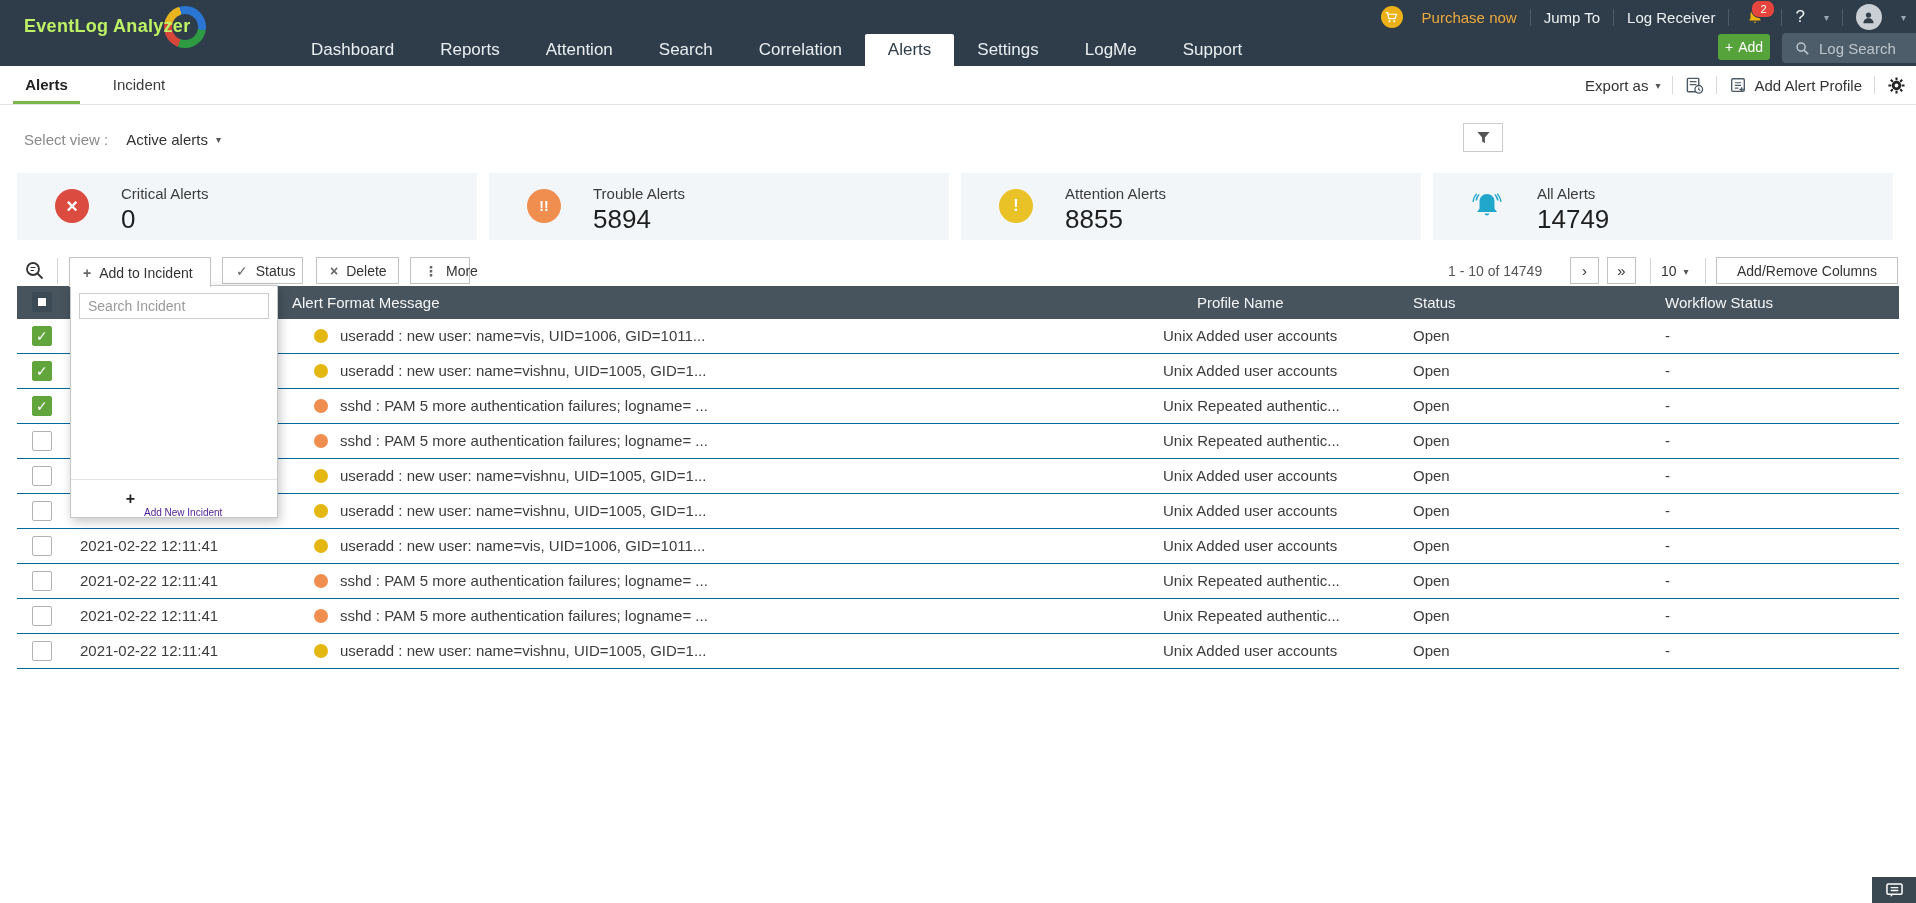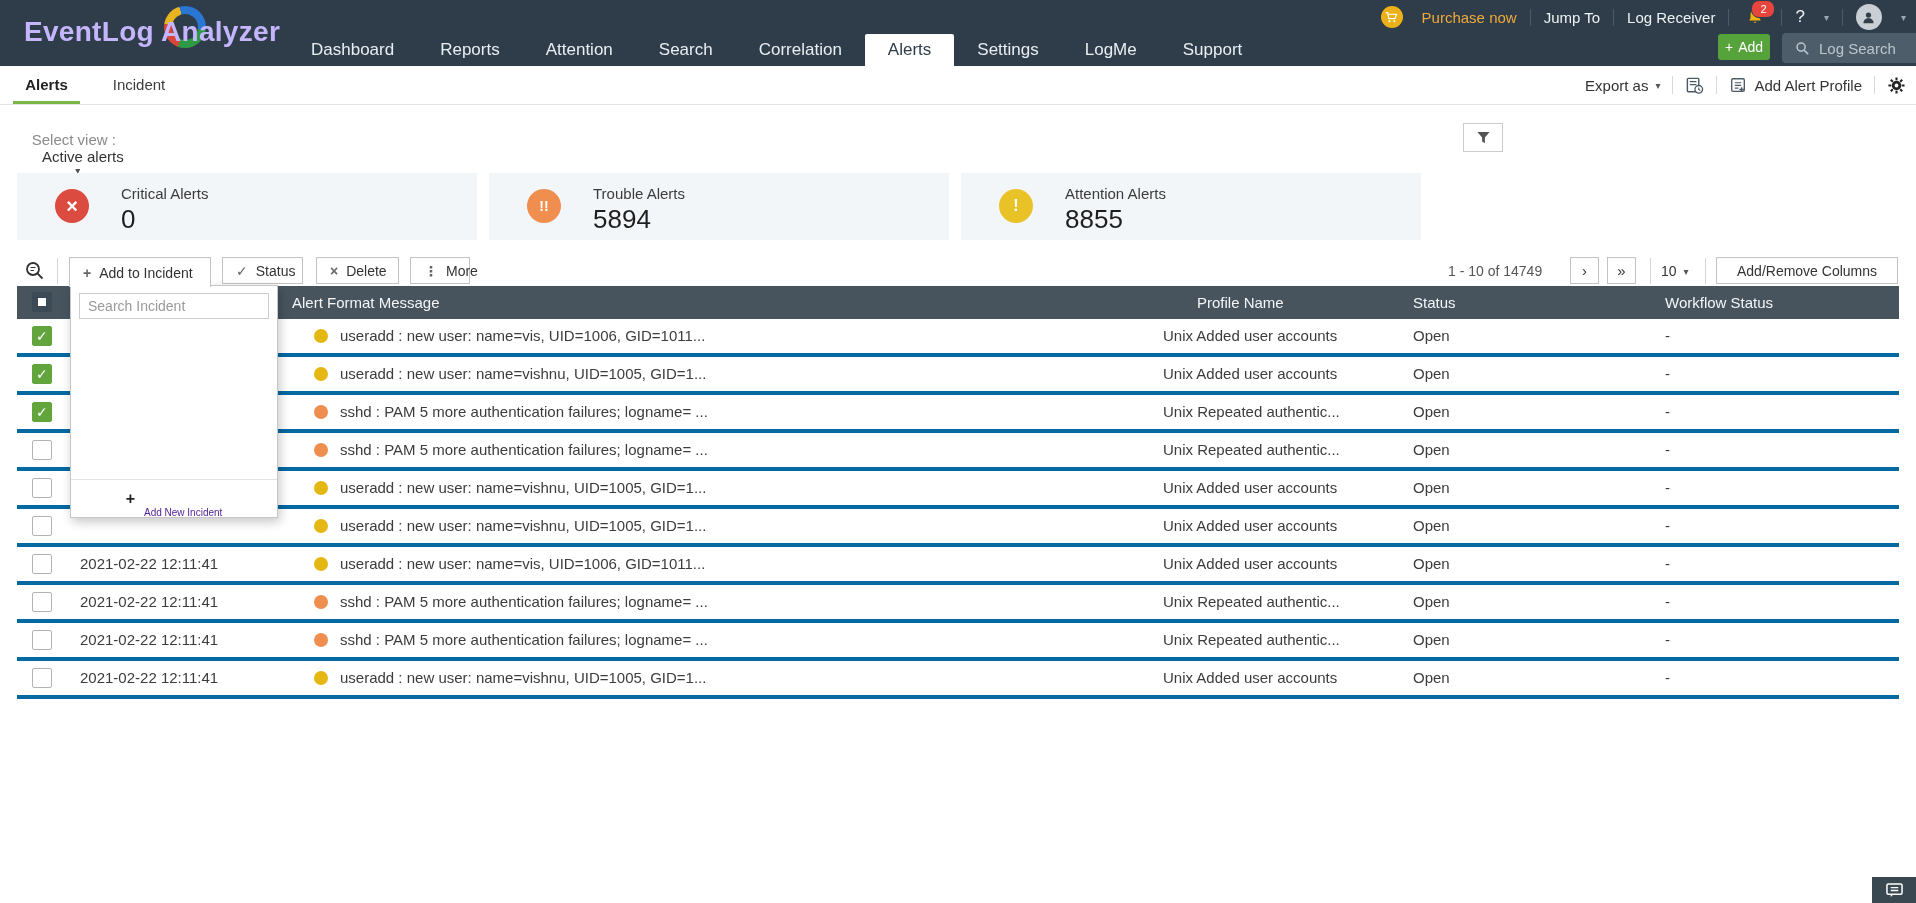--- a/index.html
+++ b/index.html
@@ -1,21 +1,21 @@
 <!DOCTYPE html>
 <html><head>
 <meta charset="utf-8">
 <style>
   html,body{margin:0;padding:0;}
   body{width:1916px;height:903px;background:#fff;font-family:"Liberation Sans","DejaVu Sans",sans-serif;overflow:hidden;position:relative;}
   .app{position:absolute;inset:0;}
 
   
   .topbar{position:absolute;left:0;top:0;width:1916px;height:66px;background:#2e3d49;}
-  .logo-text{position:absolute;left:24px;top:16px;font-size:28px;font-weight:bold;color:#c4b5fd;letter-spacing:.3px;z-index:2;}
+  .logo-text{position:absolute;left:24px;top:16px;font-size:18px;font-weight:bold;color:#bef264;letter-spacing:.3px;z-index:2;}
   .logo-swirl{position:absolute;left:164px;top:6px;width:42px;height:42px;border-radius:50%;
     background:conic-gradient(from 200deg,#d8453a 0 22%,#e8b41f 22% 40%,#2a76d2 40% 72%,#2e9b43 72% 100%);z-index:1;}
   .logo-swirl::after{content:"";position:absolute;left:8px;top:8px;width:26px;height:26px;border-radius:50%;background:#2e3d49;}
   .mainnav{position:absolute;left:288px;top:34px;height:32px;display:flex;z-index:3;}
   .mainnav .nav-item{padding:0 23px;line-height:32px;font-size:17px;color:#e9eef2;cursor:pointer;white-space:nowrap;}
   .mainnav .nav-item.active{background:#fff;color:#2e3d49;border-radius:2px 2px 0 0;}
   .util{position:absolute;right:10px;top:3px;height:28px;display:flex;align-items:center;z-index:3;}
   .util .usep{width:1px;height:17px;background:#4a5a67;margin:0 13px;}
   .util .uitem{font-size:15px;color:#eef2f4;display:flex;align-items:center;gap:19px;white-space:nowrap;}
   .purchase{color:#efa93c !important;}
@@ -35,21 +35,21 @@
   .tab{position:absolute;top:0;height:38px;line-height:38px;text-align:center;font-size:15px;color:#3c3c3c;cursor:pointer;}
   .tab-alerts{left:13px;width:67px;font-weight:bold;color:#222;}
   .tab-alerts .underline{position:absolute;left:0;bottom:0;width:100%;height:3px;background:#7ab648;}
   .tab-incident{left:104px;width:70px;}
   .tabbar-right{position:absolute;right:10px;top:0;height:38px;display:flex;align-items:center;}
   .tabbar-right .tsep{width:1px;height:18px;background:#d9d9d9;margin:0 12px;}
   .tr-item{display:flex;align-items:center;gap:7px;font-size:15px;color:#333;cursor:pointer;white-space:nowrap;}
   .small-caret{font-size:10px;color:#555;}
 
   
-  .select-view{position:absolute;left:24px;top:131px;font-size:15px;color:#8a8a8a;display:flex;align-items:center;flex-direction:column;}
+  .select-view{position:absolute;left:24px;top:131px;font-size:15px;color:#8a8a8a;display:flex;align-items:center;}
   .select-view .sv-val{color:#333;margin-left:18px;}
   .select-view .small-caret{margin-left:8px;}
   .filter-btn{position:absolute;left:1463px;top:123px;width:40px;height:29px;border:1px solid #ccc;background:#fff;box-sizing:border-box;
     display:flex;align-items:center;justify-content:center;}
   .date-box{position:absolute;left:1513px;top:123px;width:383px;height:29px;border:1px solid #ccc;background:#fff;box-sizing:border-box;
     display:flex;align-items:center;padding-left:18px;font-size:15px;color:#333;}
   .date-cal{position:absolute;right:0;top:0;width:29px;height:29px;background:#4e575e;display:flex;align-items:center;justify-content:center;}
 
   
   .card{position:absolute;top:173px;width:460px;height:67px;background:#f3f6f8;}
@@ -87,21 +87,21 @@
   .thead{position:absolute;left:17px;top:286px;width:1882px;height:33px;background:#47545e;color:#f3f5f6;font-size:15px;}
   .thead .hlbl{position:absolute;top:8px;white-space:nowrap;}
   .h-msg{left:275px;} .h-profile{left:1180px;} .h-status{left:1396px;} .h-wf{left:1648px;}
   .cb{display:block;width:20px;height:20px;border:1px solid #b3b3b3;border-radius:2px;background:#fff;box-sizing:border-box;position:relative;cursor:pointer;}
   .cb.on{background:#62a53c;border-color:#62a53c;}
   .cb.on::after{content:"✓";position:absolute;left:3px;top:1px;color:#fff;font-size:14px;font-weight:bold;}
   .hcb{position:absolute;left:15px;top:6px;}
   .hcb.on{background:#3c4a56;border-color:#3c4a56;}
   .hcb.on::after{content:"";position:absolute;left:5px;top:5px;width:8px;height:8px;background:#fff;}
   .tbody{position:absolute;left:17px;top:319px;width:1882px;}
-  .trow{position:relative;height:34px;border-bottom:4px solid #0369a1;background:#fff;}
+  .trow{position:relative;height:34px;border-bottom:1px solid #0369a1;background:#fff;}
   .trow .rcb{position:absolute;left:15px;top:7px;}
   .trow .rtime{position:absolute;left:63px;top:8px;font-size:15px;color:#3c3c3c;white-space:nowrap;}
   .trow .rdot{position:absolute;left:297px;top:10px;width:14px;height:14px;border-radius:50%;}
   .trow .rmsg{position:absolute;left:323px;top:8px;font-size:15px;color:#3c3c3c;white-space:nowrap;cursor:pointer;}
   .trow .rprofile{position:absolute;left:1146px;top:8px;font-size:15px;color:#3c3c3c;white-space:nowrap;}
   .trow .rstatus{position:absolute;left:1396px;top:8px;font-size:15px;color:#3c3c3c;cursor:pointer;}
   .trow .rwf{position:absolute;left:1648px;top:8px;font-size:15px;color:#3c3c3c;}
 
   
   .incident-panel{position:absolute;left:70px;top:285px;width:208px;height:233px;background:#fff;border:1px solid #c6c6c6;
@@ -276,20 +276,32 @@
     <span class="clabel">Trouble Alerts</span>
     <span class="cvalue">5894</span>
   </div>
   <div class="card" style="left:961px">
     <span class="cico g3" style="background: rgb(233, 194, 39);">
         <span>!</span>
       </span>
     <span class="clabel">Attention Alerts</span>
     <span class="cvalue">8855</span>
   </div>
+  <div class="card" style="left:1433px">
+    <span class="bellico" style="color: rgb(34, 167, 204);">
+      <svg width="36" height="36" viewBox="0 0 36 36">
+          <path d="M18 5c-4.4 0-7.5 3.2-7.5 7.6v7.2L8 23h20l-2.5-3.2v-7.2C25.5 8.2 22.4 5 18 5z" fill="currentColor"></path>
+          <path d="M15.5 24.5a2.6 2.6 0 0 0 5 0z" fill="currentColor"></path>
+          <path d="M7.2 11.5c.2-2.6 1.3-4.6 3-6M28.8 11.5c-.2-2.6-1.3-4.6-3-6" fill="none" stroke="currentColor" stroke-width="1.6"></path>
+          <path d="M4.2 13c.1-3.4 1.5-6.2 3.6-8.3M31.8 13c-.1-3.4-1.5-6.2-3.6-8.3" fill="none" stroke="currentColor" stroke-width="1.3"></path>
+        </svg>
+    </span>
+    <span class="clabel">All Alerts</span>
+    <span class="cvalue">14749</span>
+  </div>
 
   <div class="tsearch">
     <svg width="22" height="22" viewBox="0 0 22 22">
         <circle cx="9" cy="9" r="6" fill="none" stroke="#333" stroke-width="1.8"></circle>
         <path d="M13.5 13.5l5 5" stroke="#333" stroke-width="1.8"></path>
         <path d="M6.5 7.5h5M6.5 10.5h3.5" stroke="#333" stroke-width="1.2"></path>
       </svg>
   </div>
   <div class="toolsep"></div>
 

